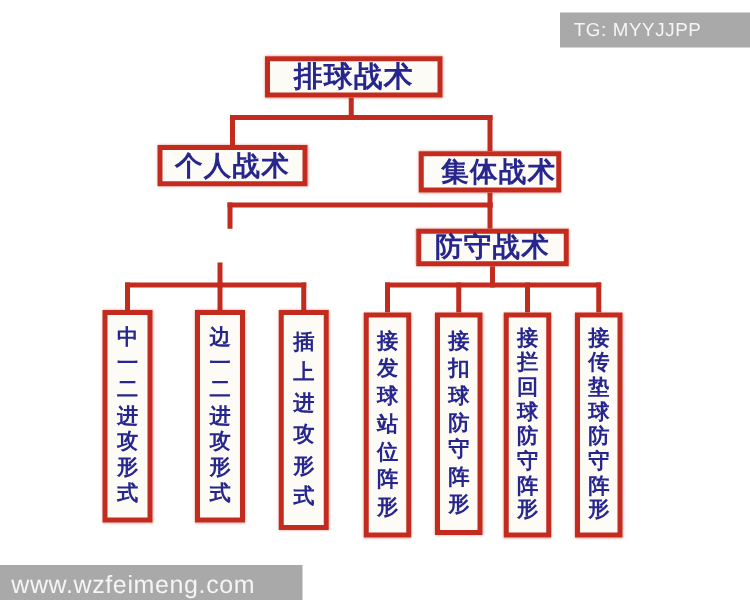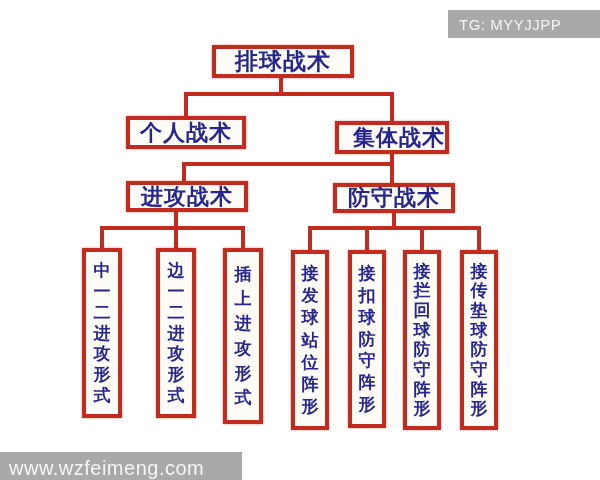--- a/index.html
+++ b/index.html
@@ -100,23 +100,20 @@
   </div>
 
   <div class="node h" style="left:126px;top:116px;width:120px;height:33px;">
     <span>个人战术</span>
   </div>
 
   <div class="node h" style="left:335px;top:121px;width:114px;height:33px;justify-content:flex-end;">
     <span>集体战术</span>
   </div>
 
-  <div class="node h" style="left:126px;top:181px;width:122px;height:31px;">
-    <span>进攻战术</span>
-  </div>
 
   <div class="node h" style="left:333px;top:183px;width:122px;height:30px;justify-content:center;">
     <span>防守战术</span>
   </div>
 
   <div class="node v" style="left:82px;top:248px;width:40px;height:170px;">
       <span>中</span>
       <span>一</span>
       <span>二</span>
       <span>进</span>

